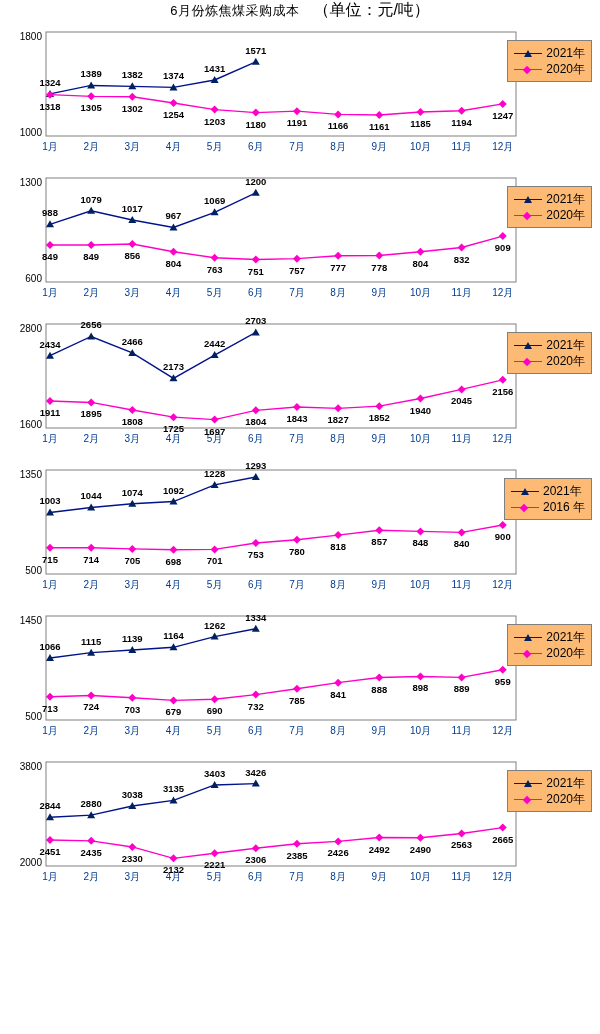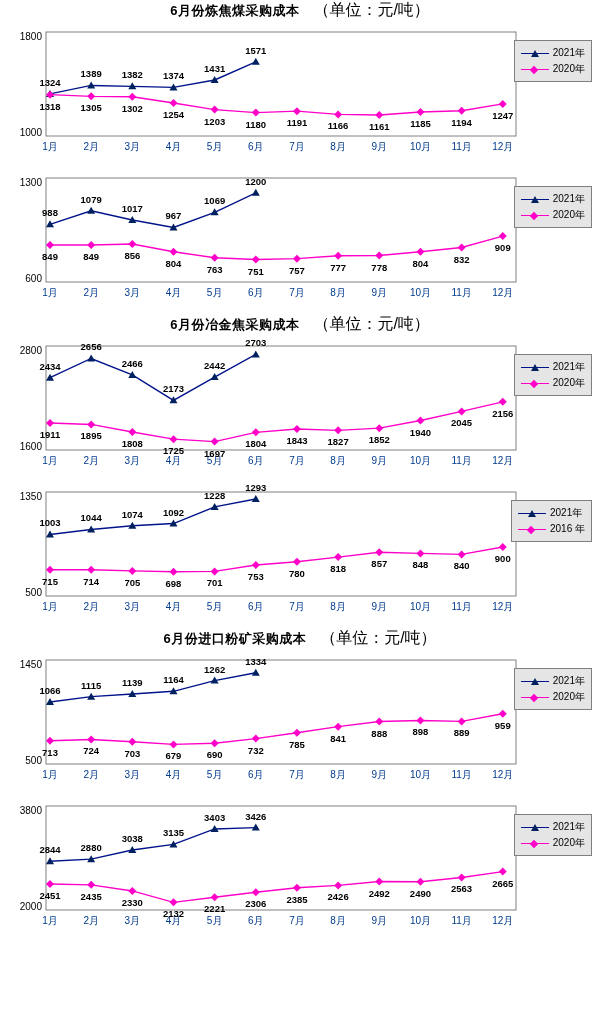--- a/index.html
+++ b/index.html
@@ -14,40 +14,40 @@
     width:600px;
     margin:0 0 6px 0;
   }
   .chart-title-row{
     position:relative;
     height:22px;
     text-align:center;
   }
   .chart-title{
     font-size:13px;
-    font-weight:bold;
+    font-weight:normal;
     letter-spacing:0.5px;
   }
   .chart-unit{
     font-size:16px;
     margin-left:14px;
     font-weight:normal;
   }
   .plot-wrap{
     position:relative;
     width:600px;
     height:140px;
   }
   svg{display:block;}
   .legend-box{
     position:absolute;
     border:1px solid #7f7f7f;
-    background:#e5e5e5;
+    background:#fdba74;
     padding:4px 6px;
-    font-size:10px;
+    font-size:12px;
     line-height:16px;
   }
   .legend-row{white-space:nowrap;display:flex;align-items:center;}
   .legend-line{display:inline-block;width:28px;height:0;border-top:1.4px solid #00138a;position:relative;margin-right:4px;}
   .legend-line.pink{border-top-color:#ff00c8;}
   .legend-mark{
     position:absolute;left:10px;top:-4px;width:0;height:0;
   }
   .tri{border-left:4px solid transparent;border-right:4px solid transparent;border-bottom:7px solid #002060;}
   .dia{width:6px;height:6px;background:#ff00c8;transform:rotate(45deg);top:-3px;}
@@ -198,21 +198,20 @@
           <div class="legend-row">
             <span class="legend-line pink">
               <span class="legend-mark dia"></span>
             </span>
             <span class="legend-label">2020年</span>
           </div>
         </div>
       </div>
     </div>
     <div class="chart-block">
-      <div class="chart-title-row"><span class="chart-title">6月份冶金焦采购成本</span><span class="chart-unit">（单位：元/吨）</span></div>
       <div class="plot-wrap">
         <svg width="600" height="140">
           <rect x="46" y="10" width="470" height="104" fill="none" stroke="#808080" stroke-width="1"></rect>
           <text x="42" y="114" text-anchor="end" font-size="10" fill="#000" font-family="&quot;Liberation Sans&quot;, sans-serif">1600</text>
           <text x="42" y="18" text-anchor="end" font-size="10" fill="#000" font-family="&quot;Liberation Sans&quot;, sans-serif">2800</text>
           <text x="50" y="128" text-anchor="middle" font-size="10" fill="#003a8c" font-family="&quot;Liberation Sans&quot;, sans-serif">1月</text>
           <text x="91.16" y="128" text-anchor="middle" font-size="10" fill="#003a8c" font-family="&quot;Liberation Sans&quot;, sans-serif">2月</text>
           <text x="132.32" y="128" text-anchor="middle" font-size="10" fill="#003a8c" font-family="&quot;Liberation Sans&quot;, sans-serif">3月</text>
           <text x="173.48000000000002" y="128" text-anchor="middle" font-size="10" fill="#003a8c" font-family="&quot;Liberation Sans&quot;, sans-serif">4月</text>
           <text x="214.64" y="128" text-anchor="middle" font-size="10" fill="#003a8c" font-family="&quot;Liberation Sans&quot;, sans-serif">5月</text>
@@ -345,21 +344,20 @@
           <div class="legend-row">
             <span class="legend-line pink">
               <span class="legend-mark dia"></span>
             </span>
             <span class="legend-label">2016 年</span>
           </div>
         </div>
       </div>
     </div>
     <div class="chart-block">
-      <div class="chart-title-row"><span class="chart-title">6月份进口粉矿采购成本</span><span class="chart-unit">（单位：元/吨）</span></div>
       <div class="plot-wrap">
         <svg width="600" height="140">
           <rect x="46" y="10" width="470" height="104" fill="none" stroke="#808080" stroke-width="1"></rect>
           <text x="42" y="114" text-anchor="end" font-size="10" fill="#000" font-family="&quot;Liberation Sans&quot;, sans-serif">500</text>
           <text x="42" y="18" text-anchor="end" font-size="10" fill="#000" font-family="&quot;Liberation Sans&quot;, sans-serif">1450</text>
           <text x="50" y="128" text-anchor="middle" font-size="10" fill="#003a8c" font-family="&quot;Liberation Sans&quot;, sans-serif">1月</text>
           <text x="91.16" y="128" text-anchor="middle" font-size="10" fill="#003a8c" font-family="&quot;Liberation Sans&quot;, sans-serif">2月</text>
           <text x="132.32" y="128" text-anchor="middle" font-size="10" fill="#003a8c" font-family="&quot;Liberation Sans&quot;, sans-serif">3月</text>
           <text x="173.48000000000002" y="128" text-anchor="middle" font-size="10" fill="#003a8c" font-family="&quot;Liberation Sans&quot;, sans-serif">4月</text>
           <text x="214.64" y="128" text-anchor="middle" font-size="10" fill="#003a8c" font-family="&quot;Liberation Sans&quot;, sans-serif">5月</text>

